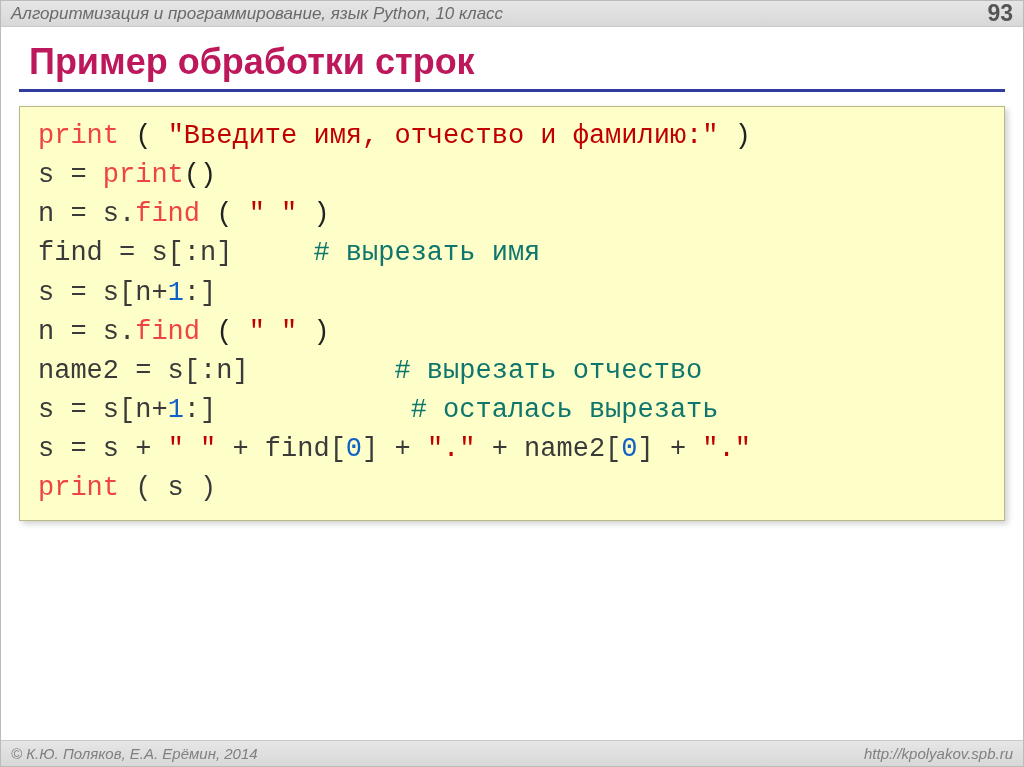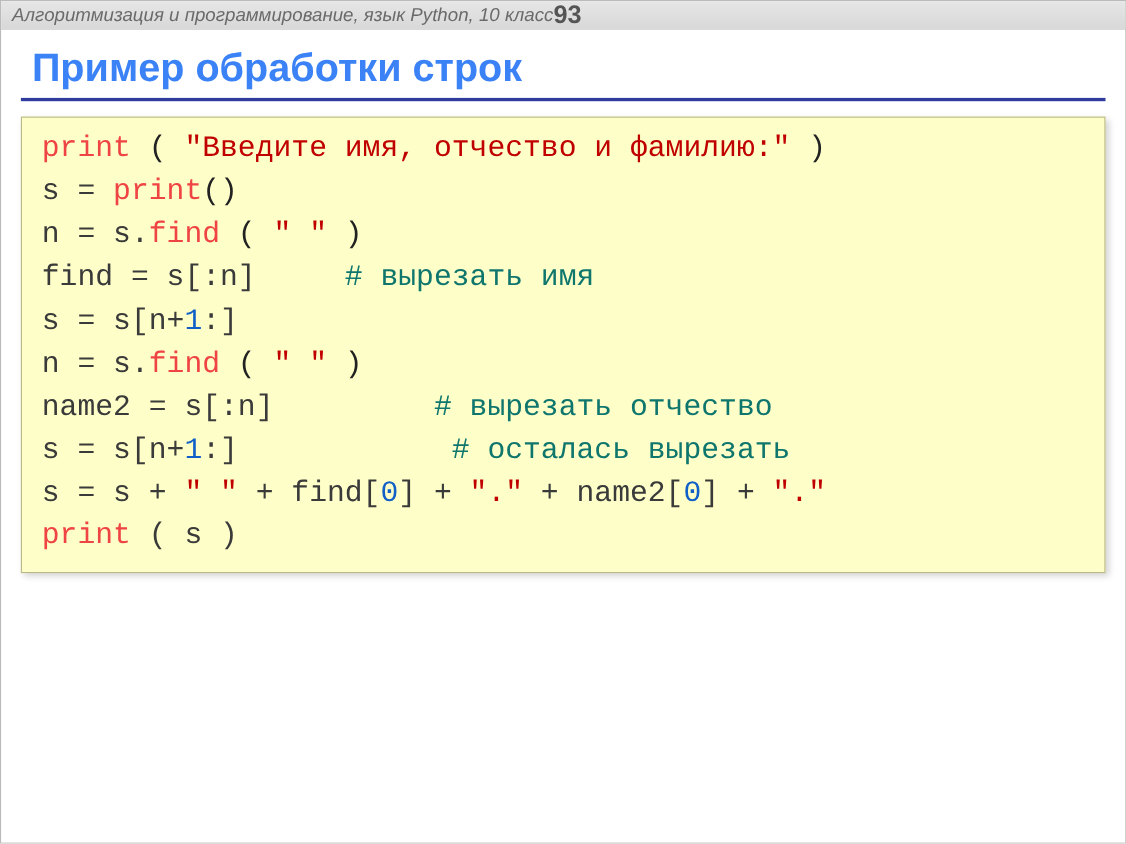--- a/index.html
+++ b/index.html
@@ -7,31 +7,31 @@
   .slide {
     width: 1024px; height: 767px;
     background: #fff;
     border: 1px solid #bbb;
     position: relative;
   }
   .topbar {
     height: 26px;
     background: linear-gradient(#e6e6e6,#d8d8d8);
     border-bottom: 1px solid #c9c9c9;
-    display: flex; align-items: center; 
+    display: flex; align-items: center; justify-content: space-between;
     padding: 0 10px;
     font-style: italic;
     color: #6a6a6a;
     font-size: 17px;
   }
   .topbar .pagenum { font-weight: bold; font-size: 23px; color:#555; font-style: normal;}
   .title {
     font-size: 36px;
     font-weight: bold;
-    color: #3b82f6;
+    color: #be185d;
     padding: 14px 28px 6px 28px;
   }
   .rule {
     height: 3px; background:#2f3c9e; margin: 0 18px 14px 18px;
   }
   .codebox {
     margin: 0 18px;
     background: #feffc8;
     border: 1px solid #b8b888;
     box-shadow: 3px 3px 6px rgba(0,0,0,.18);
@@ -75,14 +75,18 @@
 <span class="var">s = </span><span class="kw">print</span><span class="pun">()</span>
 <span class="var">n = s.</span><span class="kw">find</span><span class="pun"> ( </span><span class="str">" "</span><span class="pun"> )</span>
 <span class="var">find = s[:n]     </span><span class="com"># вырезать имя</span>
 <span class="var">s = s[n+</span><span class="num">1</span><span class="var">:]</span>
 <span class="var">n = s.</span><span class="kw">find</span><span class="pun"> ( </span><span class="str">" "</span><span class="pun"> )</span>
 <span class="var">name2 = s[:n]         </span><span class="com"># вырезать отчество</span>
 <span class="var">s = s[n+</span><span class="num">1</span><span class="var">:]            </span><span class="com"># осталась вырезать</span>
 <span class="var">s = s + </span><span class="str">" "</span><span class="var"> + find[</span><span class="num">0</span><span class="var">] + </span><span class="str">"."</span><span class="var"> + name2[</span><span class="num">0</span><span class="var">] + </span><span class="str">"."</span>
 <span class="kw">print</span><span class="var"> ( s )</span></div>
 
+  <div class="bottombar">
+    <span>© К.Ю. Поляков, Е.А. Ерёмин, 2014</span>
+    <span>http://kpolyakov.spb.ru</span>
+  </div>
 
 </div>
 
 </body></html>

